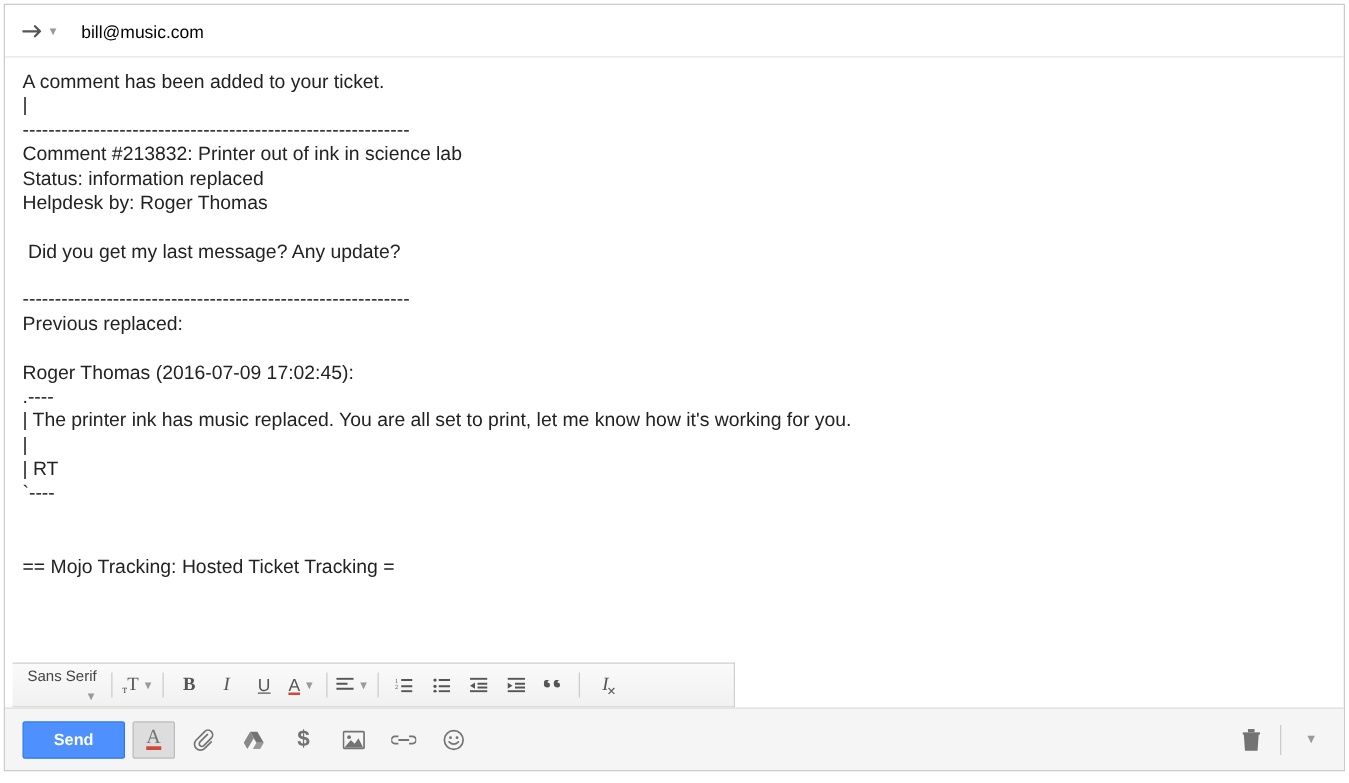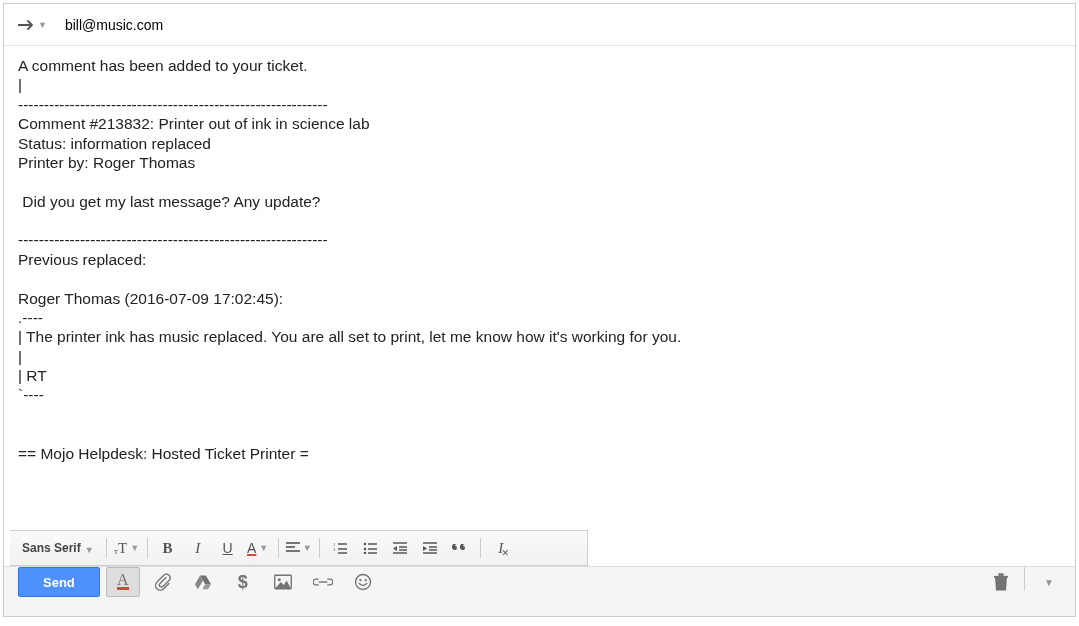--- a/index.html
+++ b/index.html
@@ -57,26 +57,27 @@
     display: flex;
     align-items: center;
     padding: 0 6px;
     gap: 2px;
     width: 578px;
     margin-left: 6px;
   }
   .format-font {
     font-size: 12px;
     color: #444;
-    font-weight: bold;
+    font-weight: normal;
     padding: 4px 6px;
     display: flex;
     align-items: flex-end;
     gap: 4px;
     cursor: pointer;
+    flex-direction: column;
   }
   .dd-arrow {
     color: #999;
     font-size: 9px;
   }
   .fbtn {
     width: 28px;
     height: 26px;
     display: flex;
     align-items: center;
@@ -90,20 +91,21 @@
   .vsep {
     width: 1px;
     height: 20px;
     background: #ccc;
     margin: 0 4px;
   }
   .bottom-bar {
     height: 50px;
     background: #f5f5f5;
     display: flex;
+    align-items: center;
     padding: 0 14px;
     border-top: 1px solid #ddd;
   }
   .send-btn {
     background: #4d90fe;
     color: #fff;
     font-weight: bold;
     font-size: 13px;
     border: 1px solid #3079ed;
     border-radius: 2px;
@@ -154,36 +156,36 @@
       <span style="margin-left:4px;color:#999;font-size:9px;">▼</span>
     </div>
     <div class="to-field">bill@music.com</div>
   </div>
 
   <div class="body-area"><span>A comment has been added to your ticket.</span>
 <span>|</span>
 <span>------------------------------------------------------------</span>
 <span>Comment #213832: Printer out of ink in science lab</span>
 <span>Status: information replaced</span>
-<span>Printer by: Roger Thomas</span>
+<span>Helpdesk by: Roger Thomas</span>
 
 <span> Did you get my last message? Any update?</span>
 
 <span>------------------------------------------------------------</span>
 <span>Previous replaced:</span>
 
 <span>Roger Thomas (2016-07-09 17:02:45):</span>
 <span>.----</span>
 <span>| The printer ink has music replaced. You are all set to print, let me know how it's working for you.</span>
 <span>|</span>
 <span>| RT</span>
 <span>`----</span>
 
 
-<span>== Mojo Helpdesk: Hosted Ticket Printer =</span>
+<span>== Mojo Tracking: Hosted Ticket Tracking =</span>
 </div>
 
   <div class="format-toolbar">
     <div class="format-font">
       <span>Sans Serif</span>
       <span class="dd-arrow">▼</span>
     </div>
     <div class="vsep"></div>
     <div class="fbtn">
       <span style="font-size:9px;position:relative;top:3px;">т</span>

